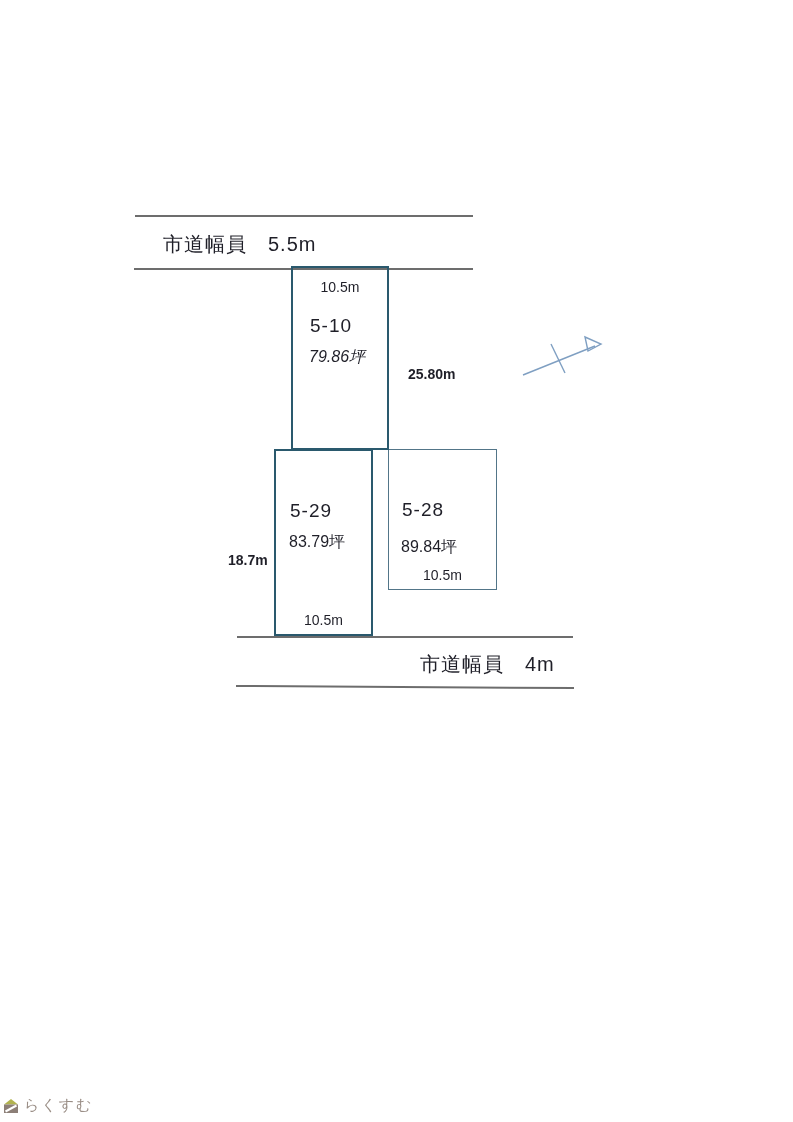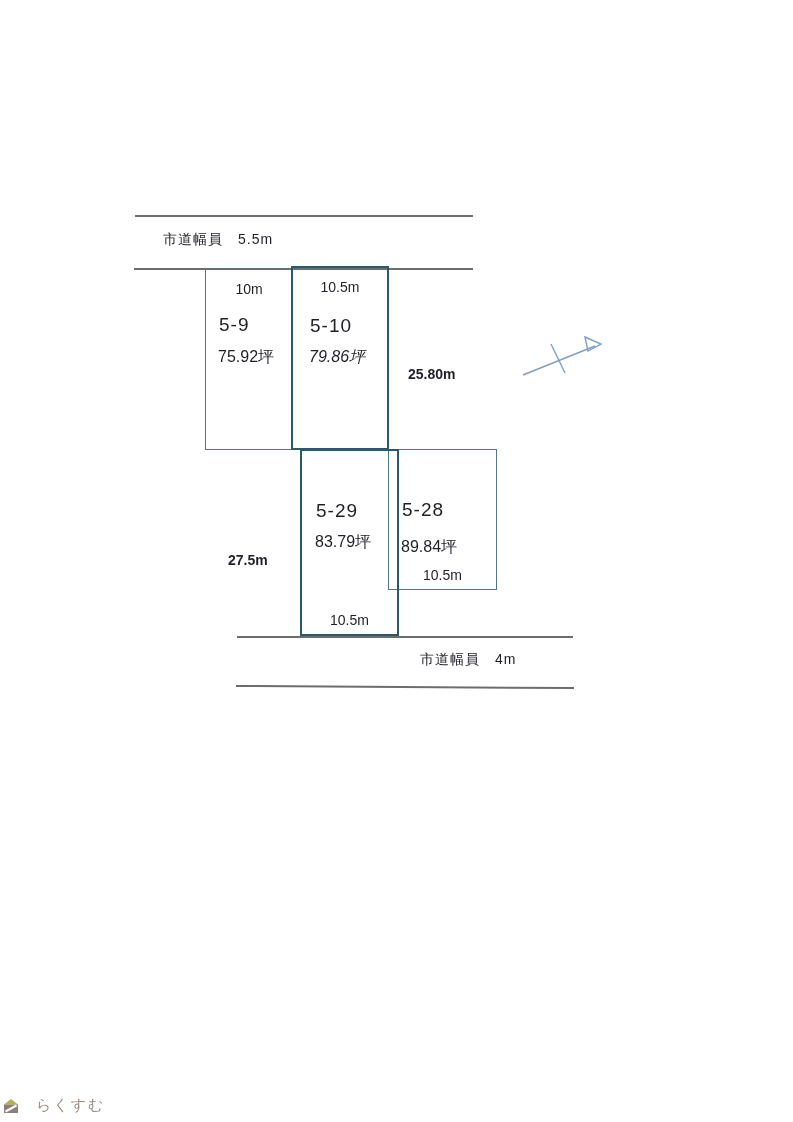--- a/index.html
+++ b/index.html
@@ -11,86 +11,81 @@
     font-family: "Liberation Sans", "DejaVu Sans", sans-serif;
     color: #1f1f28;
     overflow: hidden;
   }
   .hline { position: absolute; background: #6d6d6d; height: 2px; }
   .road-top-line-1 { left:135px; top:215px; width:338px; }
   .road-top-line-2 { left:134px; top:268px; width:339px; }
   .road-bot-line-1 { left:237px; top:636px; width:336px; }
   .road-bot-line-2 { left:236px; top:686px; width:338px; transform: rotate(0.35deg); }
 
-  .road-label { position:absolute; font-size:14px; letter-spacing:1px; white-space:pre;text-align:right; }
+  .road-label { position:absolute; font-size:20px; letter-spacing:1px; white-space:pre;text-align:right; }
   .road-top-label { left:163px; top:231px; }
   .road-bot-label { left:420px; top:651px; }
 
   .plot { position:absolute; box-sizing:border-box; background:#ffffff; }
   .plot.thin  { border:1px solid #527588; }
   .plot.thick { border:2px solid #2a596d; }
   .plot-5-9  { left:205px; top:269px; width:88px;  height:181px; }
   .plot-5-10 { left:291px; top:266px; width:98px;  height:184px; z-index:2; background:transparent; }
-  .plot-5-29 { left:300px; top:449px; width:99px;  height:187px; z-index:2; background:transparent; }
+  .plot-5-29 { left:274px; top:449px; width:99px;  height:187px; z-index:2; background:transparent; }
   .plot-5-28 { left:388px; top:449px; width:109px; height:141px; }
 
   .frontage { position:absolute; left:0; width:100%; text-align:center; font-size:14px; }
   .frontage.top { top:11px; }
   .frontage.bottom { bottom:6px; }
   .plot-id { position:absolute; font-size:19px; letter-spacing:1px; }
   .plot-area { position:absolute; font-size:16px; }
   .plot-5-9  .plot-id { left:13px; top:44px; }  .plot-5-9  .plot-area { left:12px; top:77px; }
   .plot-5-10 .plot-id { left:17px; top:47px; }  .plot-5-10 .plot-area { left:16px; top:79px;font-style:italic; }
   .plot-5-29 .plot-id { left:14px; top:49px; }  .plot-5-29 .plot-area { left:13px; top:81px; }
   .plot-5-28 .plot-id { left:13px; top:49px; }  .plot-5-28 .plot-area { left:12px; top:87px;text-align:right; }
 
   .dim { position:absolute; font-size:14px;font-weight:bold; }
   .dim-right { left:408px; top:366px; }
   .dim-left  { left:228px; top:552px; }
 
   .north-arrow { position:absolute; left:515px; top:325px; }
 
-  .logo { position:absolute; left:4px; top:1096px; display:flex; align-items:center; gap:18px; }
+  .logo { position:absolute; left:4px; top:1096px; display:flex; align-items:center; gap:6px; }
   .logo-text { font-size:15px; color:#9a8e86; letter-spacing:2px; }
 </style>
 </head>
 <body>
 
 <div class="canvas">
 
   <div class="hline road-top-line-1"></div>
   <div class="road-label road-top-label">市道幅員　5.5m</div>
   <div class="hline road-top-line-2"></div>
 
-  <div class="plot thin plot-5-9">
-    <div class="frontage top">10m</div>
-    <div class="plot-id">5-9</div>
-    <div class="plot-area">75.92坪</div>
-  </div>
 
   <div class="plot thick plot-5-10">
     <div class="frontage top">10.5m</div>
     <div class="plot-id">5-10</div>
     <div class="plot-area">79.86坪</div>
   </div>
 
   <div class="plot thick plot-5-29">
     <div class="plot-id">5-29</div>
     <div class="plot-area">83.79坪</div>
     <div class="frontage bottom">10.5m</div>
   </div>
 
   <div class="plot thin plot-5-28">
     <div class="plot-id">5-28</div>
     <div class="plot-area">89.84坪</div>
     <div class="frontage bottom">10.5m</div>
   </div>
 
   <div class="dim dim-right">25.80m</div>
-  <div class="dim dim-left">27.5m</div>
+  <div class="dim dim-left">18.7m</div>
 
   <svg class="north-arrow" width="110" height="70" viewBox="0 0 110 70" fill="none">
     <line x1="8" y1="50" x2="80" y2="21" stroke="#7f9fc2" stroke-width="1.4"></line>
     <polygon points="70,12 86,19 73,26" fill="none" stroke="#7f9fc2" stroke-width="1.4"></polygon>
     <line x1="36" y1="19" x2="50" y2="48" stroke="#7f9fc2" stroke-width="1.4"></line>
   </svg>
 
   <div class="hline road-bot-line-1"></div>
   <div class="road-label road-bot-label">市道幅員　4m</div>
   <div class="hline road-bot-line-2"></div>

